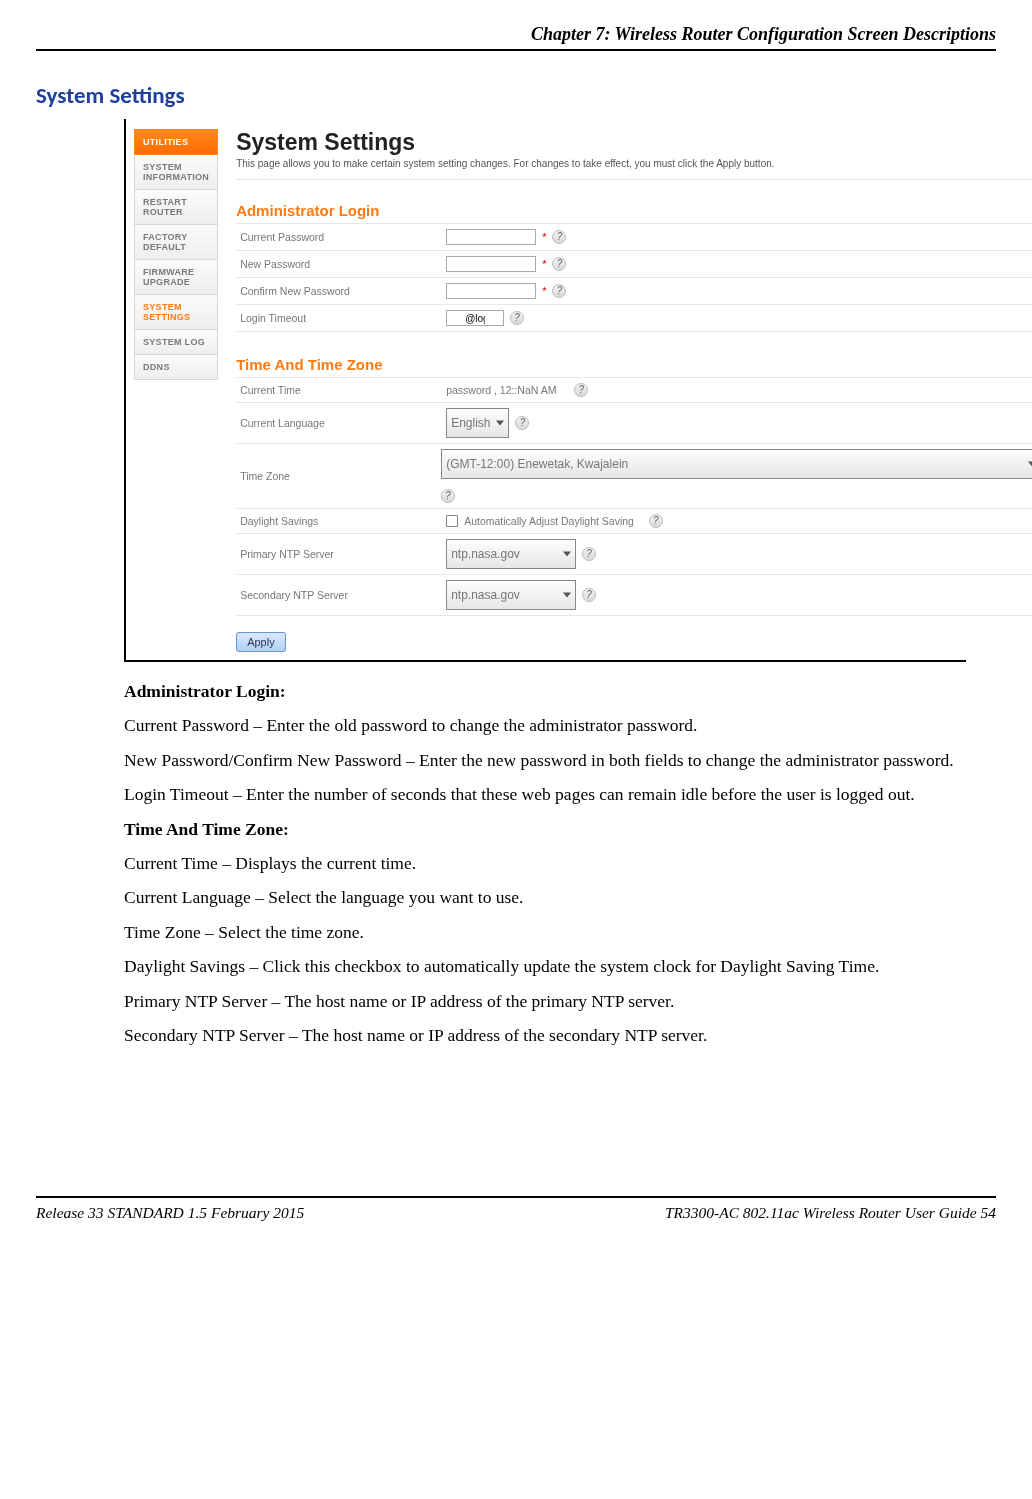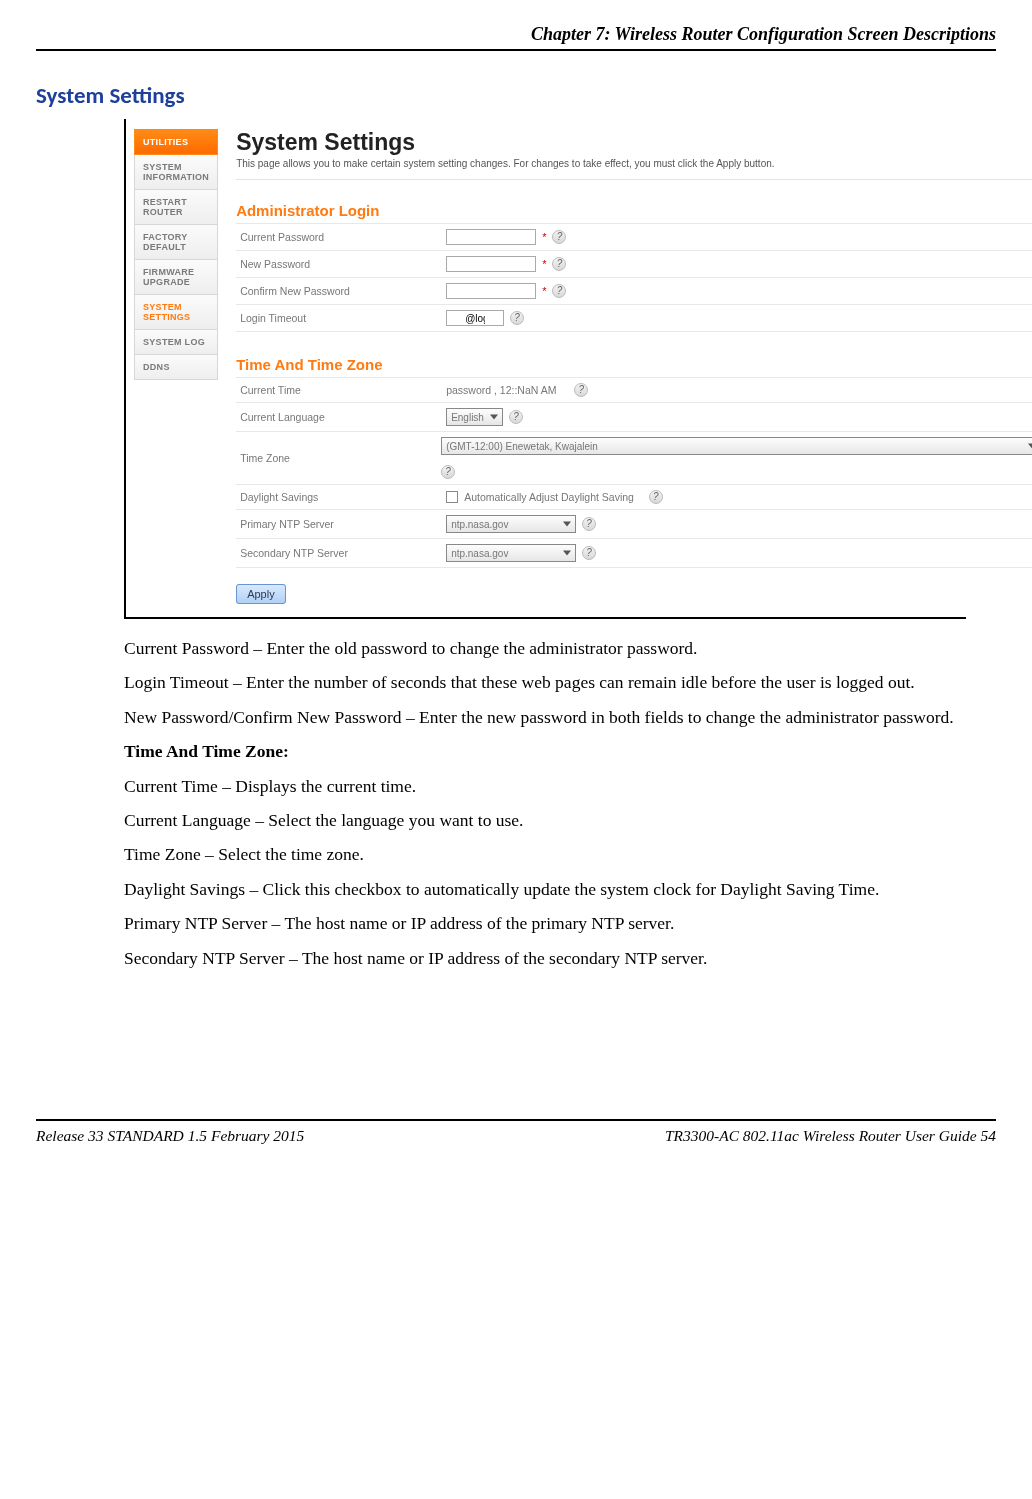--- a/index.html
+++ b/index.html
@@ -78,22 +78,22 @@
     padding: 5px 0;
     font-size: 10.5px;
     color:#777;
   }
   .ss-row:last-of-type { border-bottom:1px solid #e8e8e8; }
   .ss-label { width: 210px; padding-left:4px; }
   .ss-field { display:flex; align-items:center; gap:6px; }
   .ss-input { width:90px; height:16px; border:1px solid #aaa; background:#fff; font-size:10px; padding:0 18px;}
   .ss-input.login { width:58px; }
   .ss-select {
-    height:18px; border:1px solid #888; background:linear-gradient(#fdfdfd,#e6e6e6);
-    font-size:10px; padding:0 18px 0 4px; position:relative; display:inline-flex; align-items:center;
+    height:30px; border:1px solid #888; background:linear-gradient(#fdfdfd,#e6e6e6);
+    font-size:12px; padding:0 18px 0 4px; position:relative; display:inline-flex; align-items:center;
   }
   .ss-select::after {
     content:""; position:absolute; right:4px; top:50%; transform:translateY(-50%);
     border-left:4px solid transparent; border-right:4px solid transparent; border-top:5px solid #555;
   }
   .ss-select.wide { width: 600px; }
   .ss-check { width:12px; height:12px; border:1px solid #888; background:#fff; display:inline-block;}
   .ss-star { color:#d80000; font-size:11px; }
   .ss-help {
     width:14px; height:14px; border-radius:50%;
@@ -235,23 +235,24 @@
         </div>
 
         <div class="ss-apply-wrap">
           <span class="ss-apply">Apply</span>
         </div>
       </div>
     </div>
   </div>
 
   <div class="body-text">
+    <p><strong>Administrator Login:</strong></p>
     <p>Current Password – Enter the old password to change the administrator password.</p>
+    <p>New Password/Confirm New Password –  Enter the new password in both fields to change the administrator password.</p>
     <p>Login Timeout – Enter the number of seconds that these web pages can remain idle before the user is logged out.</p>
-    <p>New Password/Confirm New Password –  Enter the new password in both fields to change the administrator password.</p>
     <p><strong>Time And Time Zone:</strong></p>
     <p>Current Time – Displays the current time.</p>
     <p>Current Language –  Select the language you want to use.</p>
     <p>Time Zone – Select the time zone.</p>
     <p>Daylight Savings – Click this checkbox to automatically update the system clock for Daylight Saving Time.</p>
     <p>Primary NTP Server – The host name or IP address of the primary NTP server.</p>
     <p>Secondary NTP Server – The host name or IP address of the secondary NTP server.</p>
   </div>
 
   <div class="page-footer">

